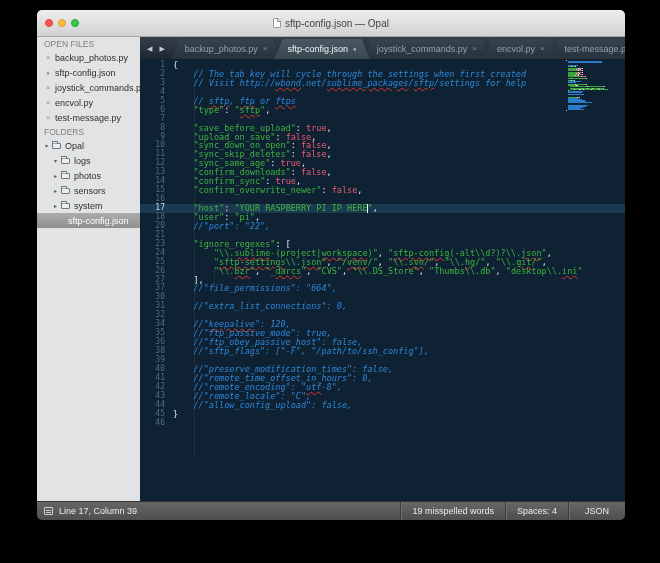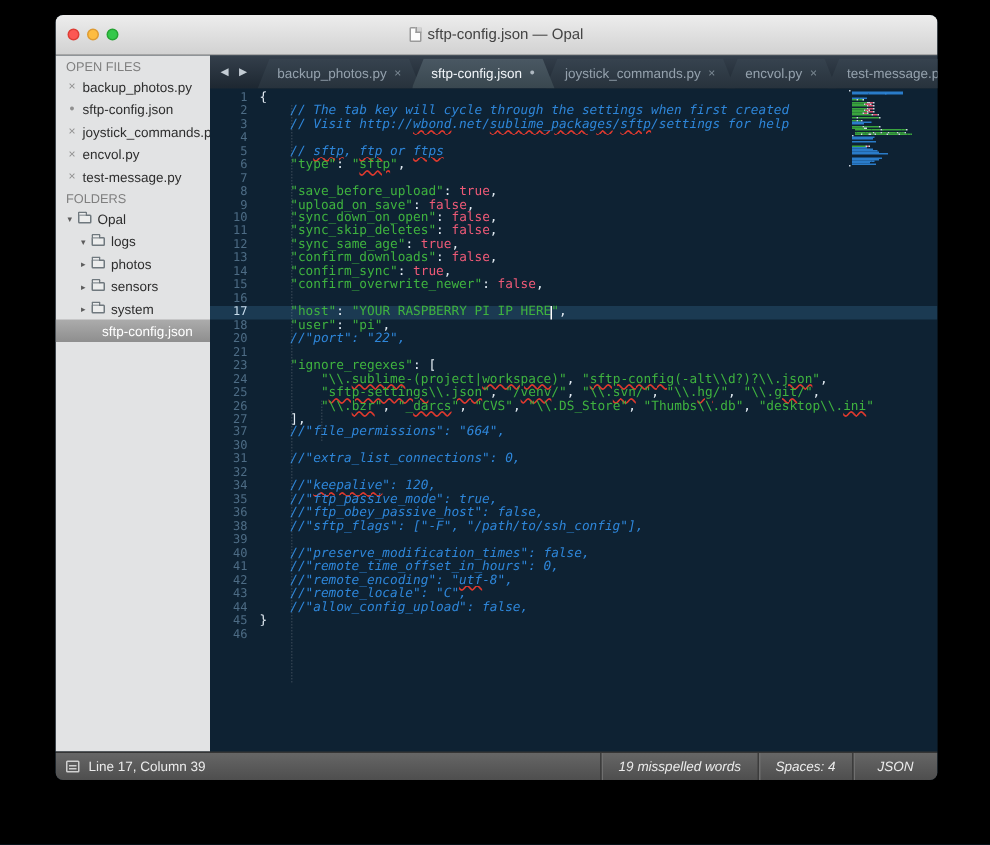--- a/index.html
+++ b/index.html
@@ -90,21 +90,21 @@
   .mm-v{background:var(--constant,#EE5A77);}
   
   .statusbar{flex:0 0 18px;background:linear-gradient(#666,#4e4e4e);border-top:1px solid #353535;
     display:flex;align-items:center;font-size:9px;color:#ebebeb;}
   .status-left{display:flex;align-items:center;gap:6px;padding-left:7px;}
   .panel-icon{width:9px;height:8px;border:1px solid #d0d0d0;border-radius:1px;box-sizing:border-box;
     background-image:linear-gradient(#d0d0d0,#d0d0d0),linear-gradient(#d0d0d0,#d0d0d0);
     background-repeat:no-repeat;background-size:5px 1px,5px 1px;background-position:1px 2px,1px 4px;}
   .status-right{margin-left:auto;display:flex;height:100%;align-items:center;}
   .seg{padding:0 11px;height:100%;display:flex;align-items:center;border-left:1px solid #3c3c3c;
-    box-shadow:inset 1px 0 0 #6f6f6f;font-style:italic;}
+    box-shadow:inset 1px 0 0 #6f6f6f;}
 </style>
 </head>
 <body>
 
 <div class="window">
 
   <div class="titlebar">
     <div class="traffic">
       <span class="light red"></span>
       <span class="light yellow"></span>

